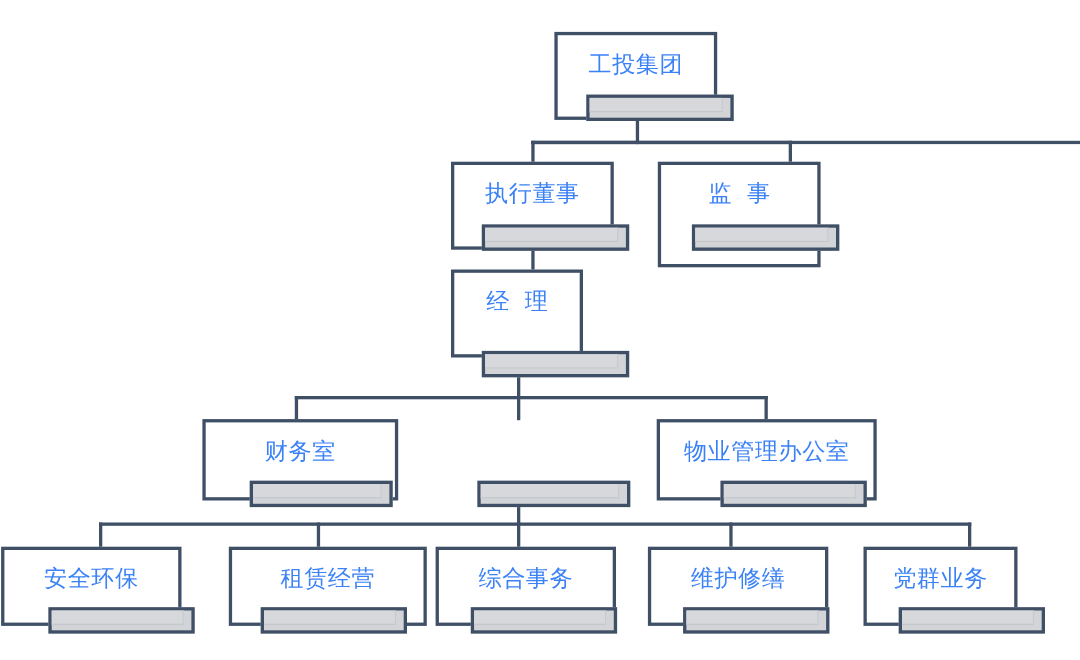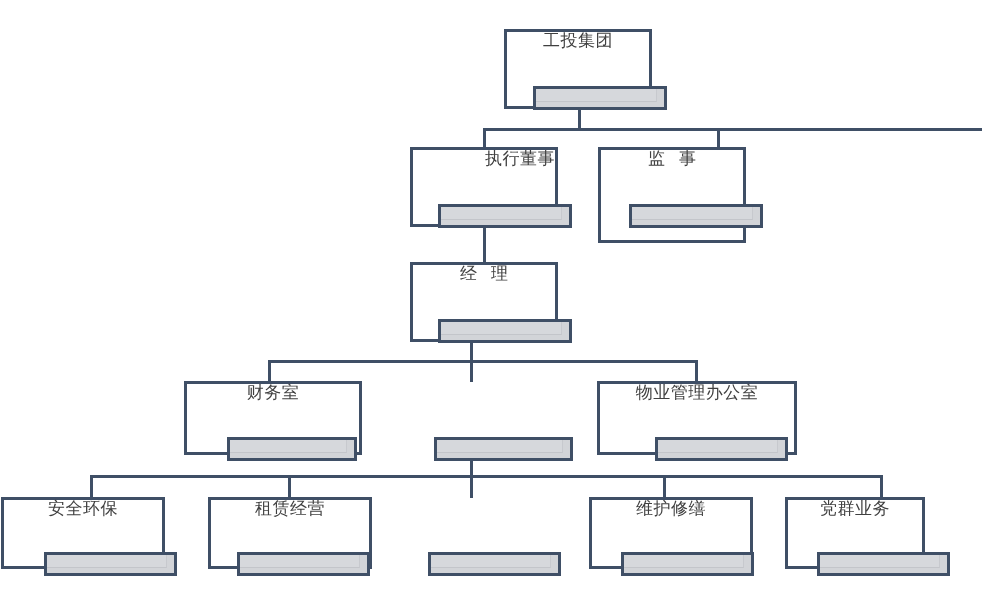--- a/index.html
+++ b/index.html
@@ -30,24 +30,25 @@
   .node {
     position: absolute;
     box-sizing: border-box;
     border: 3px solid #3f4f66;
     background: #ffffff;
     display: flex;
     align-items: flex-start;
     justify-content: center;
   }
   .node-label {
-    color: #404040;
-    font-size: 17px;
+    color: #3b82f6;
+    font-size: 21px;
     line-height: 1;
     white-space: nowrap;
+    margin-top: 16px;
     letter-spacing: 0.5px;
   }
   .node-label.spaced {
     letter-spacing: 14px;
     text-indent: 14px;
   }
 
   
   .node-bar {
     position: absolute;
@@ -93,31 +94,31 @@
   <div class="conn conn-v" style="left:288px; top:475px; height:23px;"></div>
   <div class="conn conn-v" style="left:470px; top:475px; height:23px;"></div>
   <div class="conn conn-v" style="left:663px; top:475px; height:23px;"></div>
   <div class="conn conn-v" style="left:880px; top:475px; height:23px;"></div>
 
   <div class="node" style="left:504px; top:29px; width:148px; height:80px;">
     <span class="node-label">工投集团</span>
   </div>
   <div class="node-bar" style="left:533px; top:86px; width:134px; height:24px;"></div>
 
-  <div class="node" style="left:410px; top:147px; width:148px; height:80px;justify-content:flex-end;">
+  <div class="node" style="left:410px; top:147px; width:148px; height:80px;">
     <span class="node-label">执行董事</span>
   </div>
   <div class="node-bar" style="left:438px; top:204px; width:134px; height:24px;"></div>
 
   <div class="node" style="left:598px; top:147px; width:148px; height:96px;">
     <span class="node-label spaced">监事</span>
   </div>
   <div class="node-bar" style="left:629px; top:204px; width:134px; height:24px;"></div>
 
-  <div class="node" style="left:410px; top:262px; width:148px; height:80px;">
+  <div class="node" style="left:410px; top:245px; width:120px; height:80px;">
     <span class="node-label spaced">经理</span>
   </div>
   <div class="node-bar" style="left:438px; top:319px; width:134px; height:24px;"></div>
 
   <div class="node" style="left:184px; top:381px; width:178px; height:74px;">
     <span class="node-label">财务室</span>
   </div>
   <div class="node-bar" style="left:227px; top:437px; width:130px; height:24px;"></div>
 
   <div class="node-bar" style="left:434px; top:437px; width:139px; height:24px;"></div>
@@ -125,25 +126,28 @@
   <div class="node" style="left:597px; top:381px; width:200px; height:74px;">
     <span class="node-label">物业管理办公室</span>
   </div>
   <div class="node-bar" style="left:655px; top:437px; width:133px; height:24px;"></div>
 
   <div class="node" style="left:1px; top:497px; width:164px; height:72px;">
     <span class="node-label">安全环保</span>
   </div>
   <div class="node-bar" style="left:44px; top:552px; width:133px; height:24px;"></div>
 
-  <div class="node" style="left:208px; top:497px; width:164px; height:72px;">
+  <div class="node" style="left:208px; top:497px; width:180px; height:72px;">
     <span class="node-label">租赁经营</span>
   </div>
   <div class="node-bar" style="left:237px; top:552px; width:133px; height:24px;"></div>
 
+  <div class="node" style="left:396px; top:497px; width:164px; height:72px;">
+    <span class="node-label">综合事务</span>
+  </div>
   <div class="node-bar" style="left:428px; top:552px; width:133px; height:24px;"></div>
 
   <div class="node" style="left:589px; top:497px; width:164px; height:72px;">
     <span class="node-label">维护修缮</span>
   </div>
   <div class="node-bar" style="left:621px; top:552px; width:133px; height:24px;"></div>
 
   <div class="node" style="left:785px; top:497px; width:140px; height:72px;">
     <span class="node-label">党群业务</span>
   </div>

